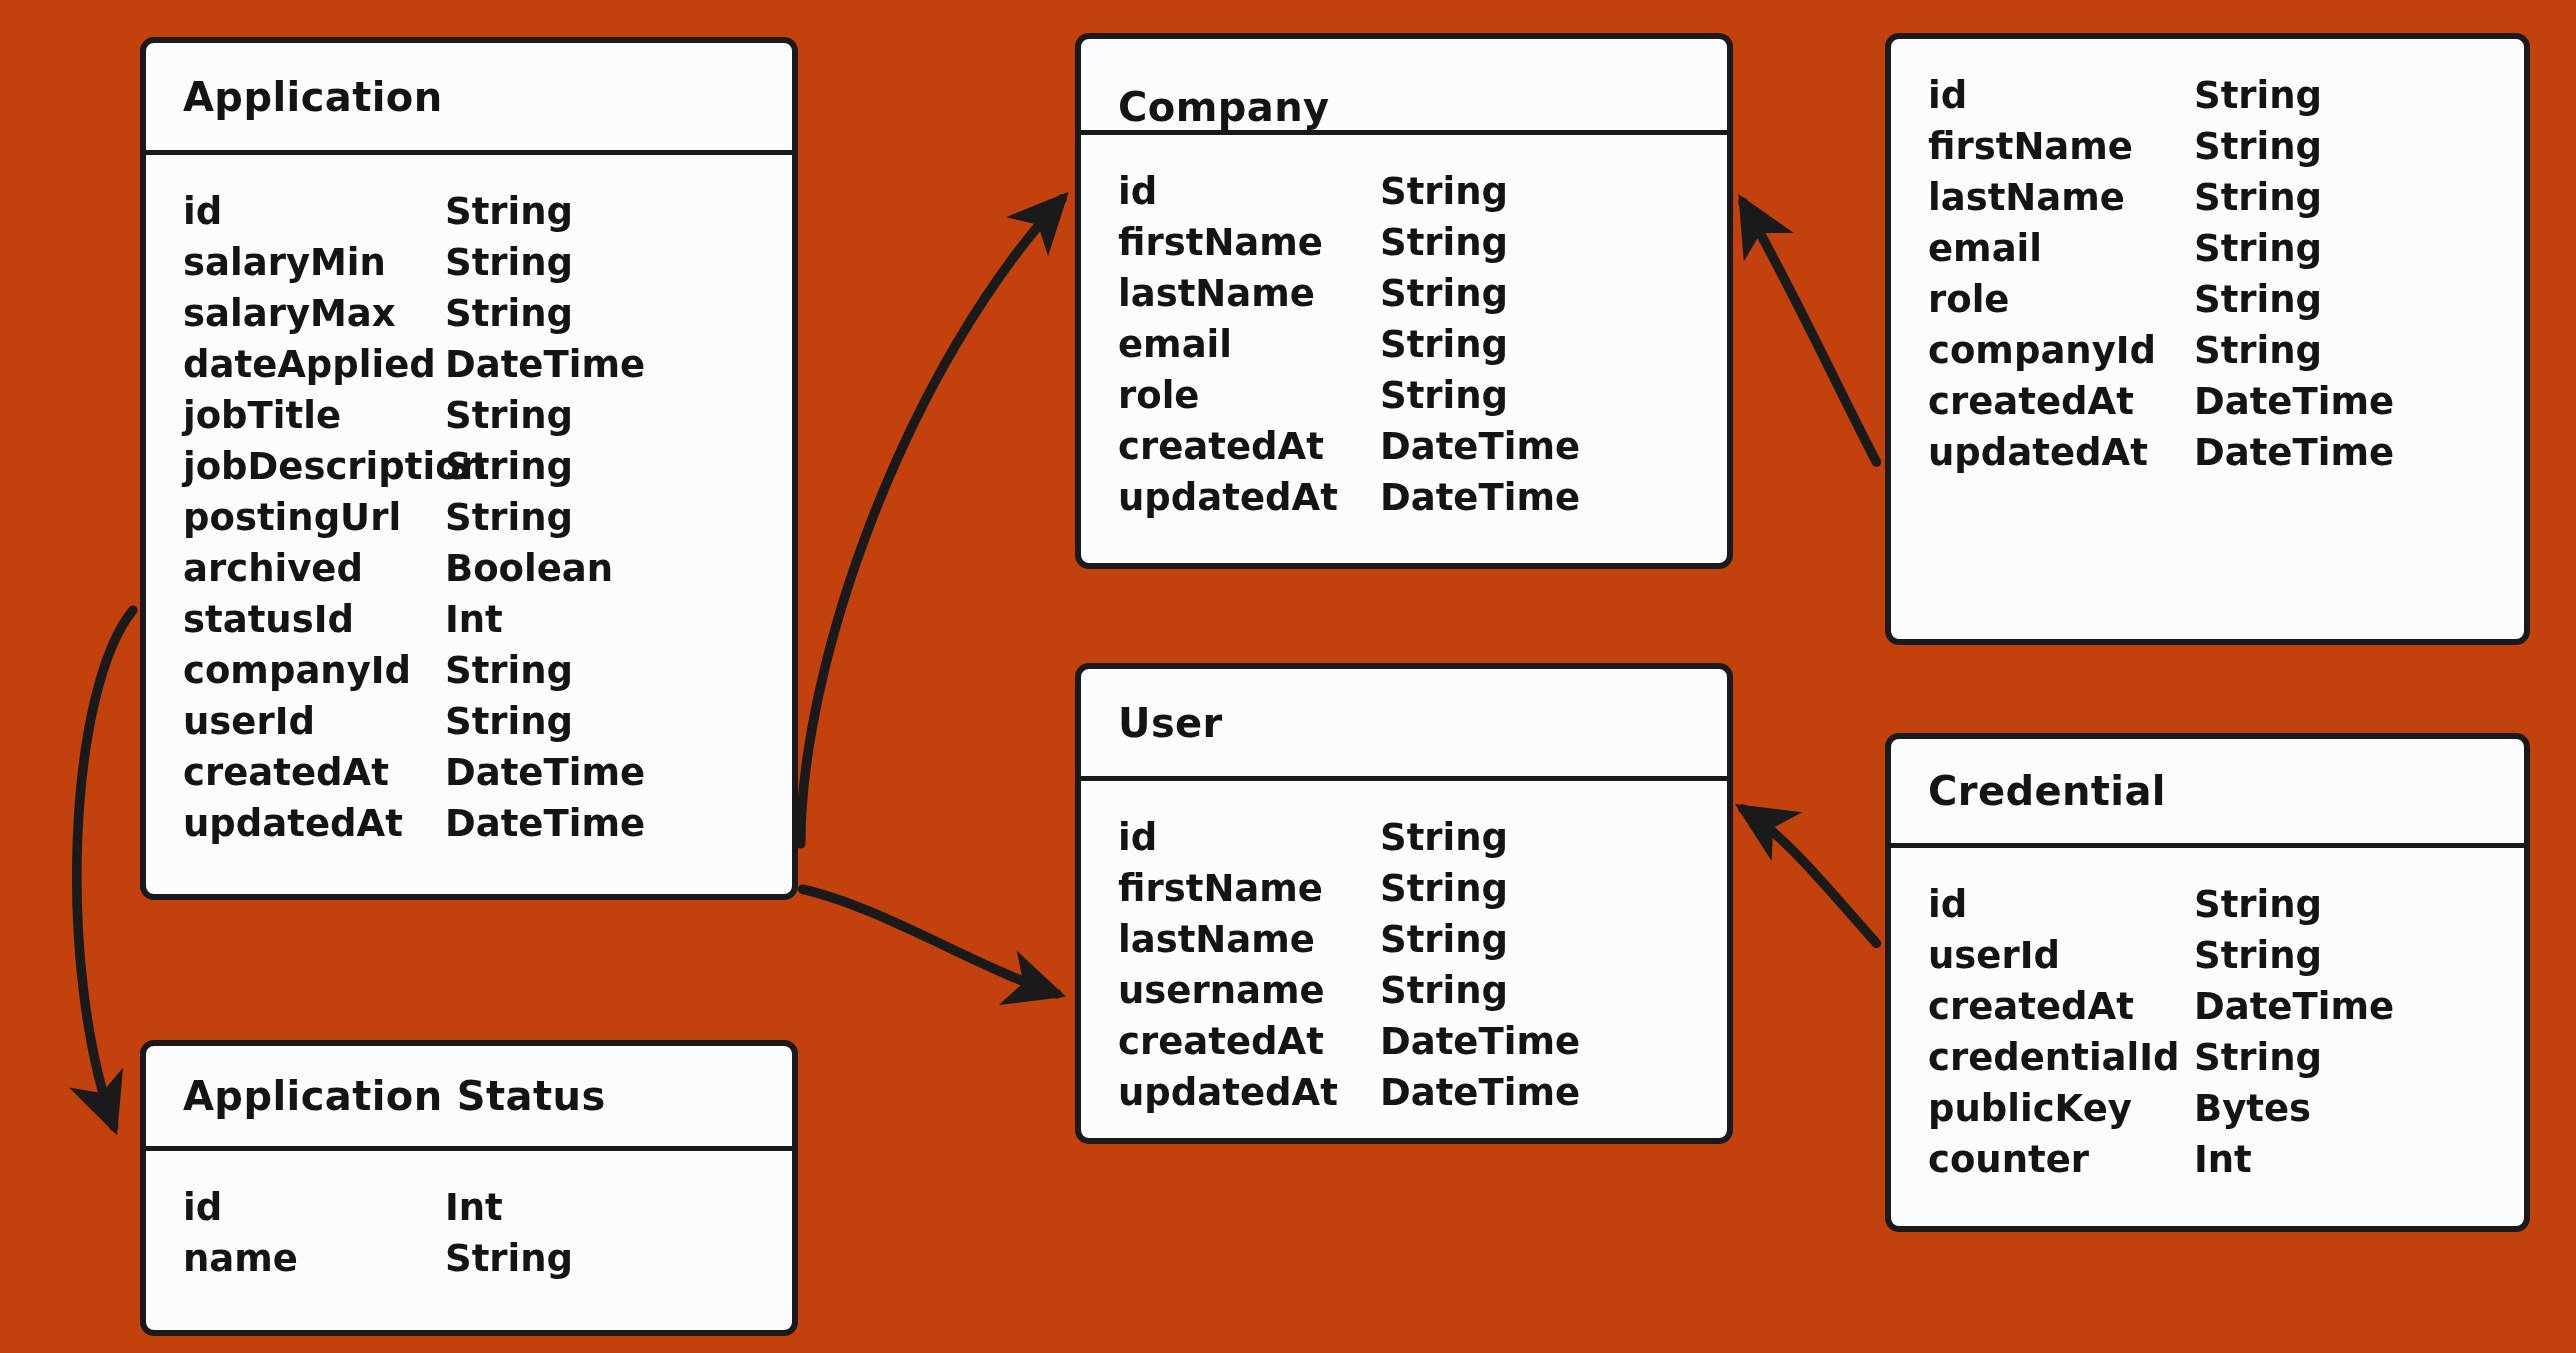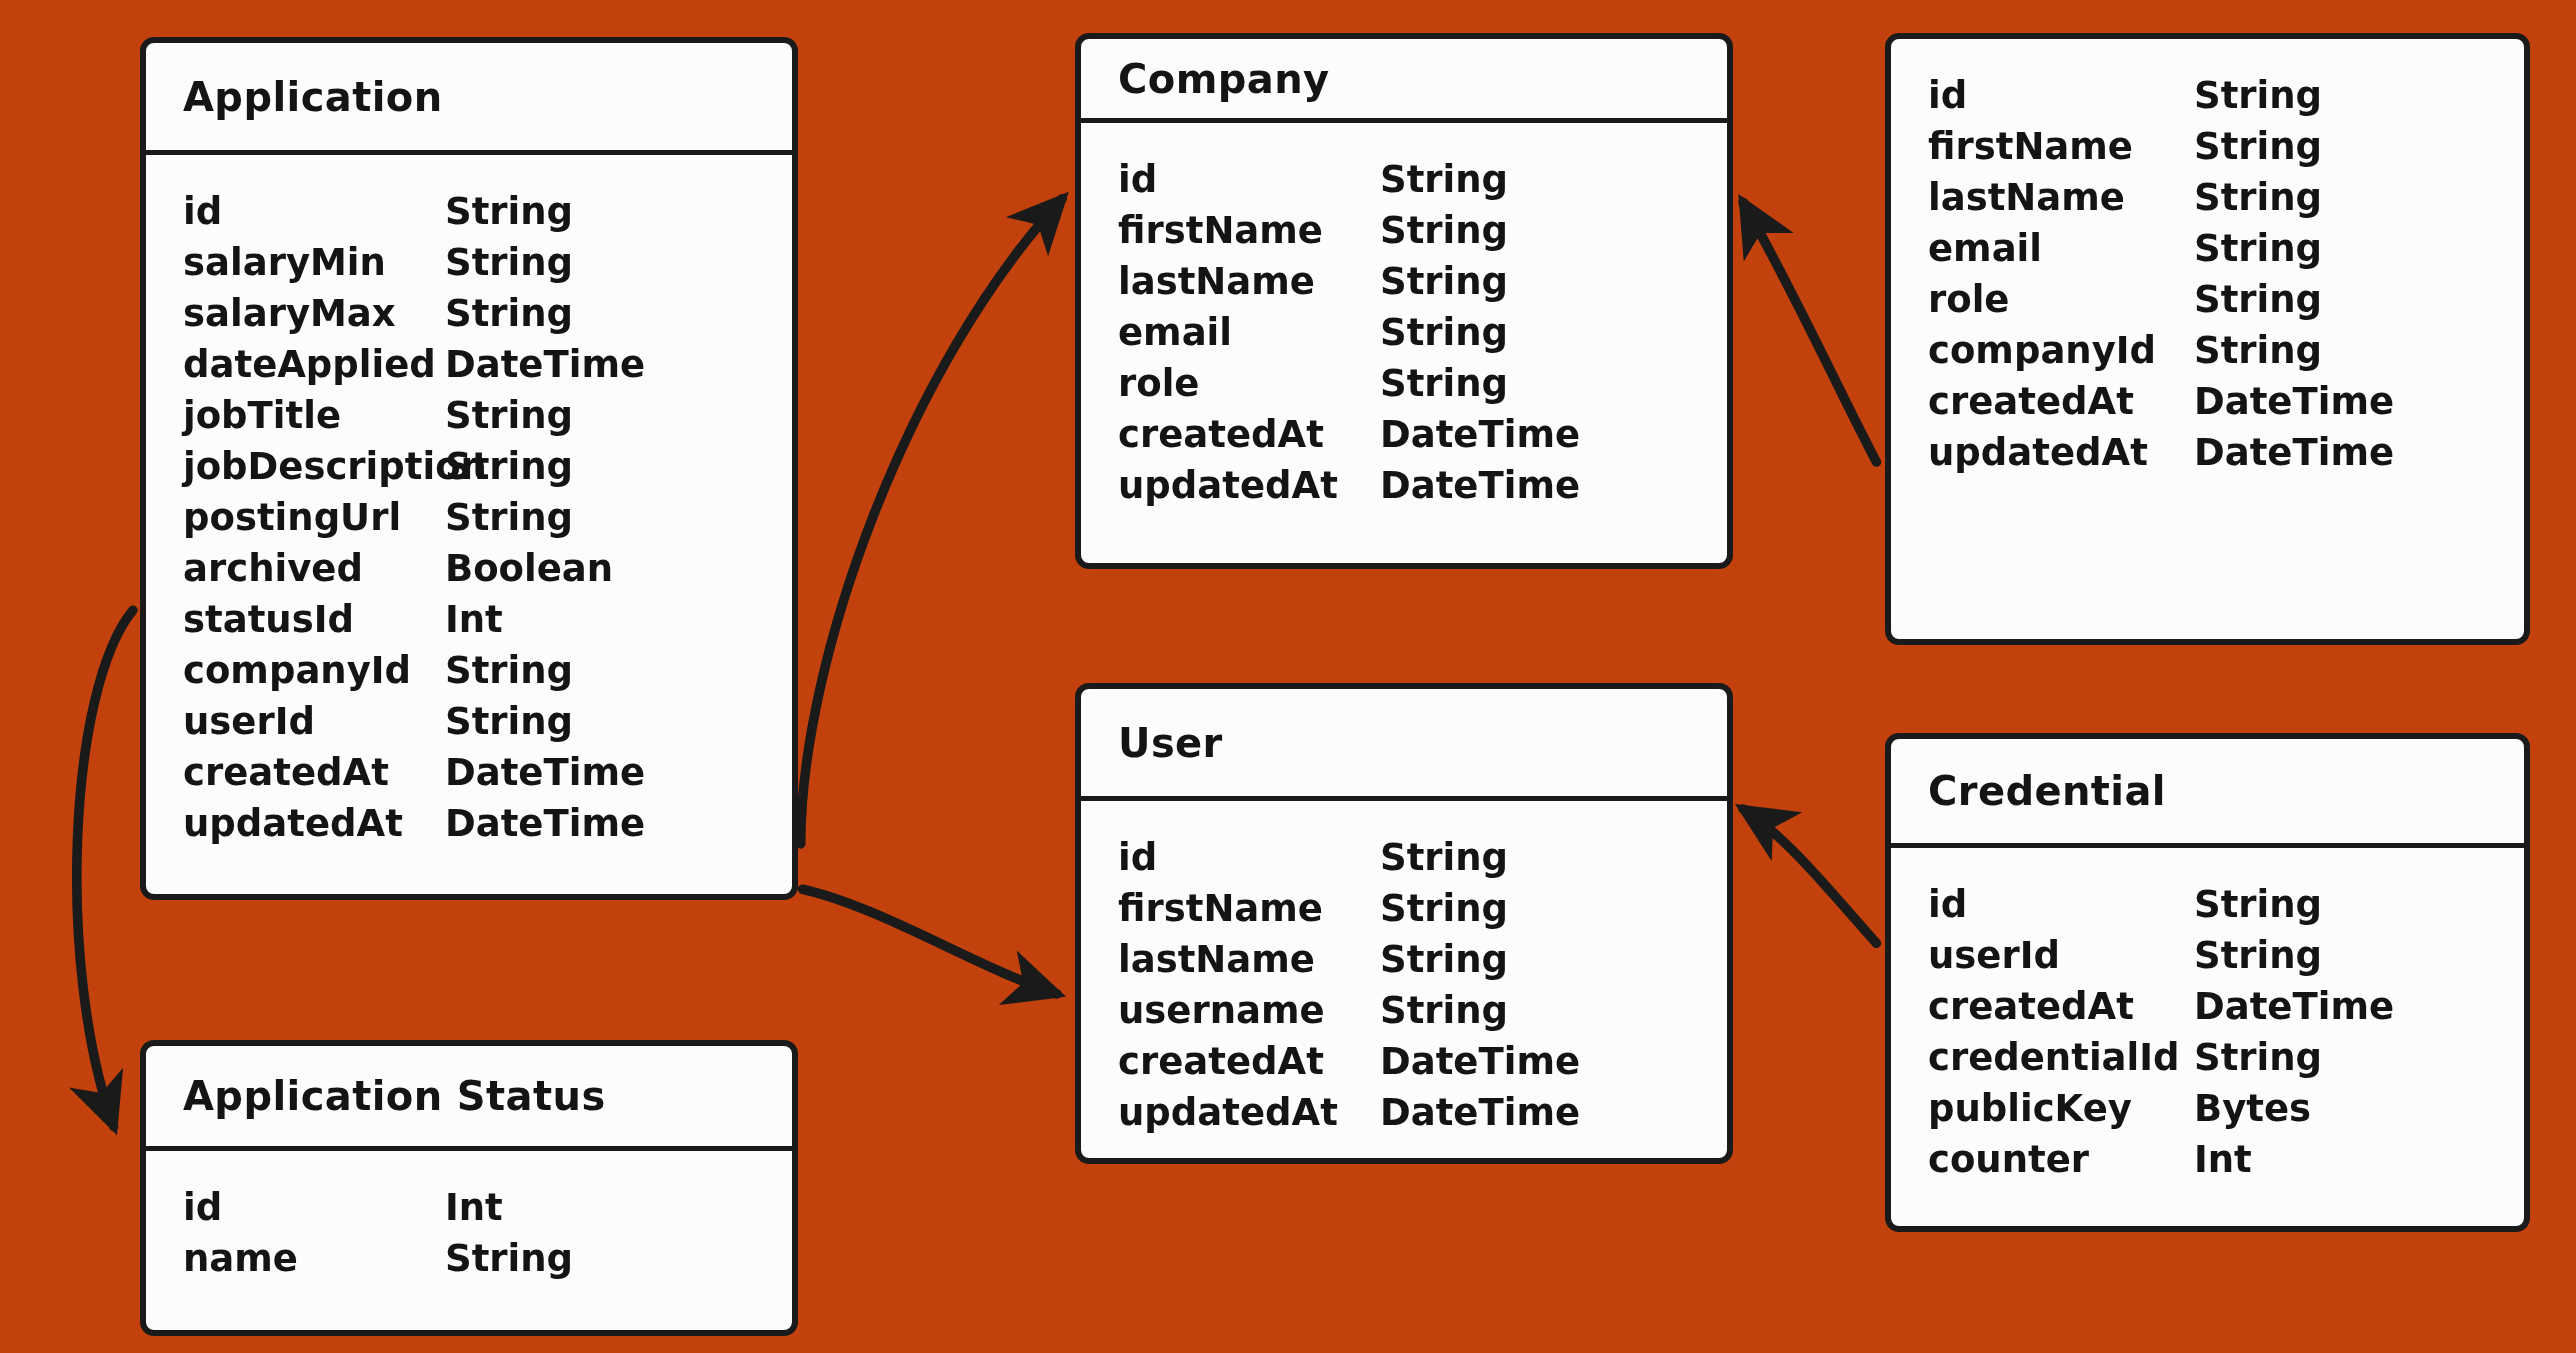--- a/index.html
+++ b/index.html
@@ -75,22 +75,22 @@
     color: #141414;
     white-space: nowrap;
     font-family: "DejaVu Sans", sans-serif;
   }
   
   #ent-application      { left: 140px;  top: 37px;   width: 658px;  height: 863px; }
   #ent-application .entity-header { height: 112px; }
   #ent-application-status { left: 140px; top: 1040px; width: 658px; height: 296px; }
   #ent-application-status .entity-header { height: 105px; }
   #ent-company          { left: 1075px; top: 33px;   width: 658px;  height: 536px; }
-  #ent-company .entity-header { height: 84px; }
-  #ent-user             { left: 1075px; top: 663px;  width: 658px;  height: 481px; margin-top: 20px; }
+  #ent-company .entity-header { height: 96px; align-items: flex-end; }
+  #ent-user             { left: 1075px; top: 663px;  width: 658px;  height: 481px; }
   #ent-user .entity-header { height: 112px; }
   #ent-contact          { left: 1885px; top: 33px;   width: 645px;  height: 612px; }
   #ent-contact .entity-header { height: 108px; }
   #ent-credential       { left: 1885px; top: 733px;  width: 645px;  height: 499px; }
   #ent-credential .entity-header { height: 109px; }
 
   #ent-contact .field-name,
   #ent-credential .field-name { width: 266px; }
   #ent-application-status .field-name { width: 262px; }
 </style>

